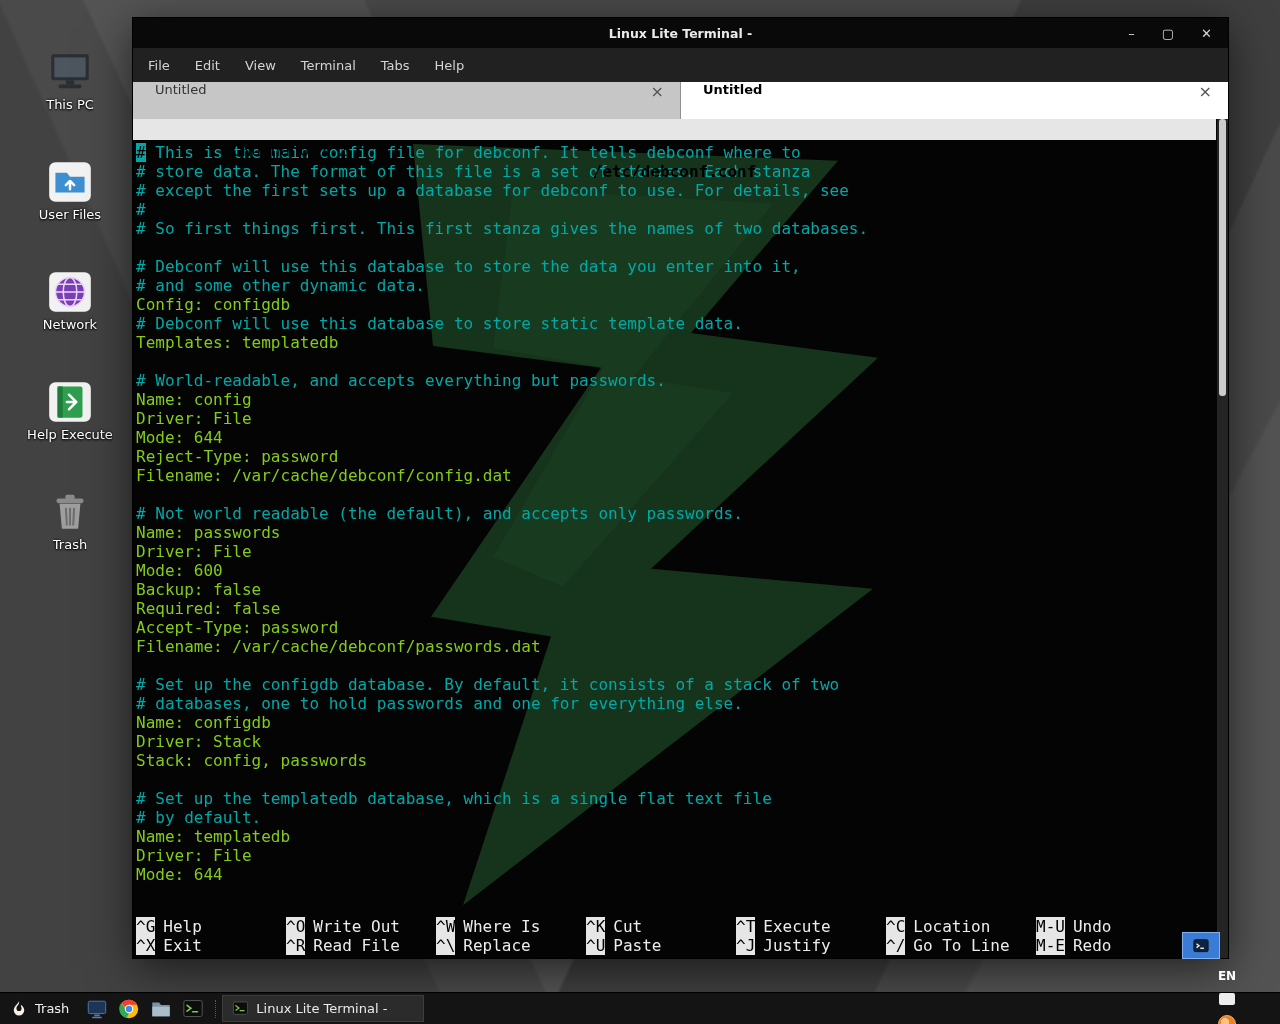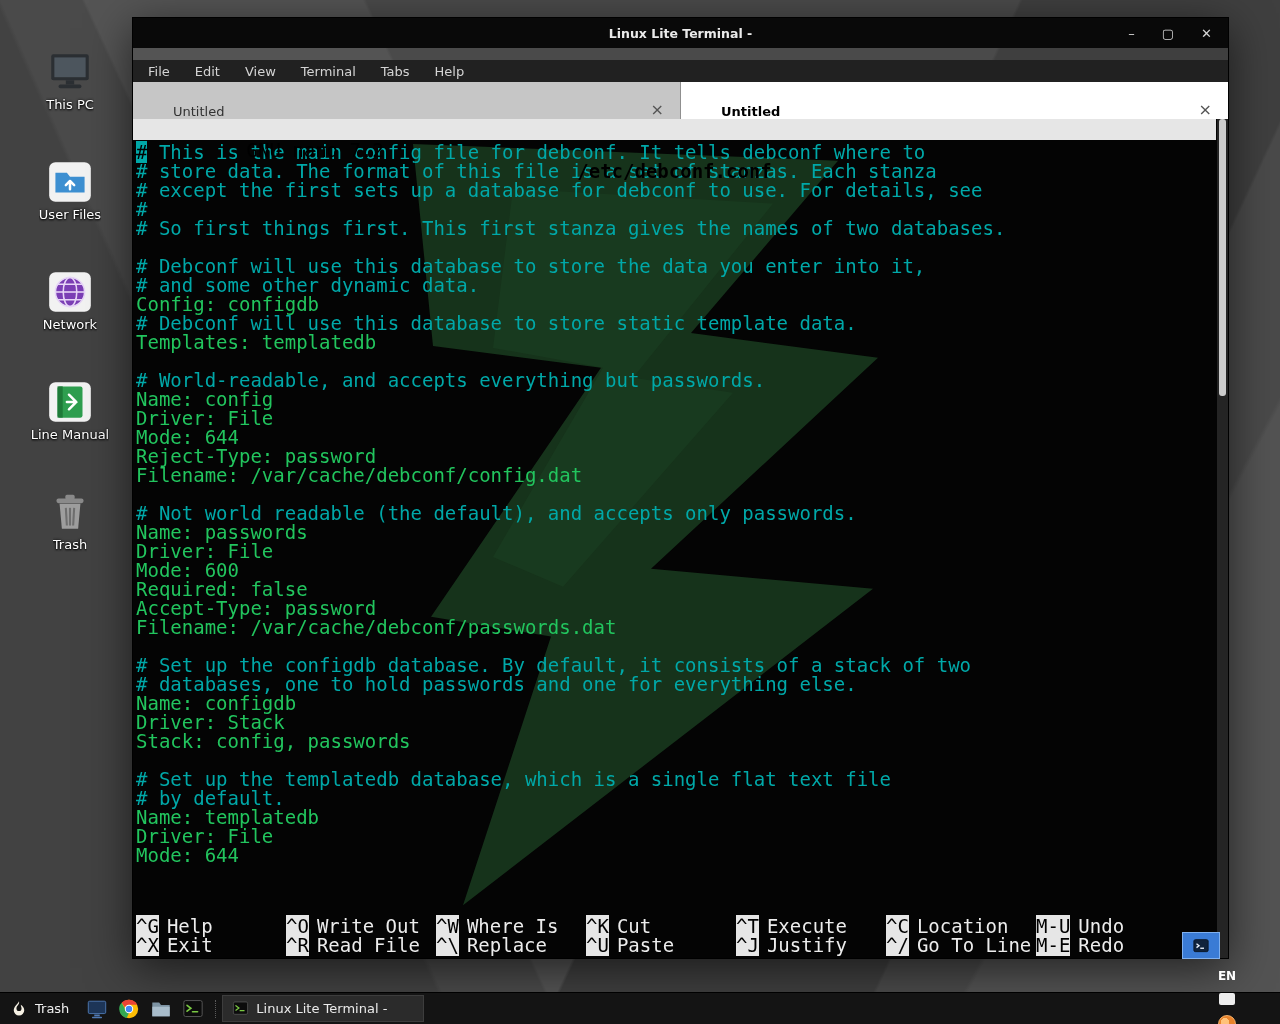--- a/index.html
+++ b/index.html
@@ -27,42 +27,42 @@
 
   
   .window{position:absolute;left:133px;top:18px;width:1095px;height:940px;
     display:flex;flex-direction:column;box-shadow:0 10px 42px rgba(0,0,0,.6),0 0 0 1px #000;}
   .titlebar{height:30px;background:#090909;display:flex;align-items:center;
     justify-content:center;position:relative;flex:0 0 auto;}
   .title{color:#eaeaea;font-size:12.5px;font-weight:bold;}
   .winbtns{position:absolute;right:16px;top:0;height:100%;display:flex;gap:27px;align-items:center;}
   .wbtn{color:#d8d8d8;font-size:13px;line-height:1;cursor:default;}
 
-  .menubar{height:22px;background:#212121;display:flex;align-items:center;
-    padding-left:15px;gap:25px;flex:0 0 auto;margin-top:12px;}
+  .menubar{height:34px;background:#212121;display:flex;align-items:center;
+    padding-left:15px;gap:25px;flex:0 0 auto;}
   .menu-item{color:#d4d4d4;font-size:13px;cursor:default;}
 
   .tabbar{height:37px;background:#121212;display:flex;flex:0 0 auto;}
-  .tab{flex:1;display:flex;align-items:flex-end;background:#c6c6c6;color:#333;
-    font-size:13px;padding:0 16px 0 40px;border-right:1px solid #8f8f8f;min-width:0;}
+  .tab{flex:1;display:flex;align-items:flex-start;background:#c6c6c6;color:#333;
+    font-size:13px;padding:0 16px 0 22px;border-right:1px solid #8f8f8f;min-width:0;}
   .tab.active{background:#ffffff;color:#000;font-weight:bold;border-right:none;}
   .tab-label{flex:1;}
   .tab-close{color:#555;font-size:16px;font-weight:normal;}
 
   .term{flex:1;position:relative;background:#040404;overflow:hidden;
-    font-family:"DejaVu Sans Mono","Liberation Mono",monospace;font-size:19px;}
+    font-family:"DejaVu Sans Mono","Liberation Mono",monospace;font-size:16px;}
   .logo-bg{position:absolute;inset:0;width:100%;height:100%;z-index:0;}
 
   .nano-header{position:relative;z-index:2;height:21px;line-height:21px;background:#e6e6e6;
     color:#000;margin-right:12px;white-space:pre;}
   .nano-version{padding-left:22px;}
   .nano-file{position:absolute;left:50%;transform:translateX(-50%);font-weight:bold;}
 
   .nano-lines{position:relative;z-index:1;padding:3px 0 0 3px;}
-  .tline{height:19px;line-height:19px;white-space:pre;color:#22c55e;}
+  .tline{height:19px;line-height:19px;white-space:pre;color:#84cc16;}
   .tline.comment{color:#00a8a8;}
   .cursor{background:#00a8a8;color:#000;}
 
   .nano-shortcuts{position:absolute;z-index:2;left:3px;right:14px;bottom:3px;}
   .sc-row{display:flex;height:19px;line-height:19px;}
   .sc-cell{width:150px;color:#ececec;white-space:pre;}
   .sc-key{background:#e6e6e6;color:#000;}
   .sc-label{margin-left:8px;}
 
   .scrollbar{position:absolute;z-index:3;right:0;top:0;bottom:0;width:11px;background:#242424;}
@@ -144,21 +144,21 @@
 
       <div class="dicon-cell">
         <span class="dicon">
           <svg viewBox="0 0 48 48">
             <rect x="4" y="5" width="40" height="38" rx="6" fill="#f2f2f2"></rect>
             <rect x="12" y="9" width="24" height="30" rx="2" fill="#2e9e4f"></rect>
             <rect x="12" y="9" width="5" height="30" fill="#1e7a38"></rect>
             <path d="M23 17l7 7-7 7M30 24h-9" stroke="#ffffff" stroke-width="2.4" fill="none" stroke-linecap="round"></path>
           </svg>
         </span>
-        <span class="dlabel">Line Manual</span>
+        <span class="dlabel">Help Execute</span>
       </div>
 
       <div class="dicon-cell">
         <span class="dicon">
           <svg viewBox="0 0 48 48">
             <path d="M14 16h20l-2.2 24H16.2z" fill="#9e9e9e"></path>
             <rect x="11" y="11" width="26" height="4.5" rx="2" fill="#8a8a8a"></rect>
             <rect x="19.5" y="7.5" width="9" height="4.5" rx="1.5" fill="#8a8a8a"></rect>
             <g stroke="#6f6f6f" stroke-width="2">
               <line x1="20" y1="20" x2="21" y2="37"></line>
@@ -238,20 +238,21 @@
           <div class="tline plain">Name: config</div>
           <div class="tline plain">Driver: File</div>
           <div class="tline plain">Mode: 644</div>
           <div class="tline plain">Reject-Type: password</div>
           <div class="tline plain">Filename: /var/cache/debconf/config.dat</div>
           <div class="tline blank">&nbsp;</div>
           <div class="tline comment"># Not world readable (the default), and accepts only passwords.</div>
           <div class="tline plain">Name: passwords</div>
           <div class="tline plain">Driver: File</div>
           <div class="tline plain">Mode: 600</div>
+          <div class="tline plain">Backup: false</div>
           <div class="tline plain">Required: false</div>
           <div class="tline plain">Accept-Type: password</div>
           <div class="tline plain">Filename: /var/cache/debconf/passwords.dat</div>
           <div class="tline blank">&nbsp;</div>
           <div class="tline comment"># Set up the configdb database. By default, it consists of a stack of two</div>
           <div class="tline comment"># databases, one to hold passwords and one for everything else.</div>
           <div class="tline plain">Name: configdb</div>
           <div class="tline plain">Driver: Stack</div>
           <div class="tline plain">Stack: config, passwords</div>
           <div class="tline blank">&nbsp;</div>

